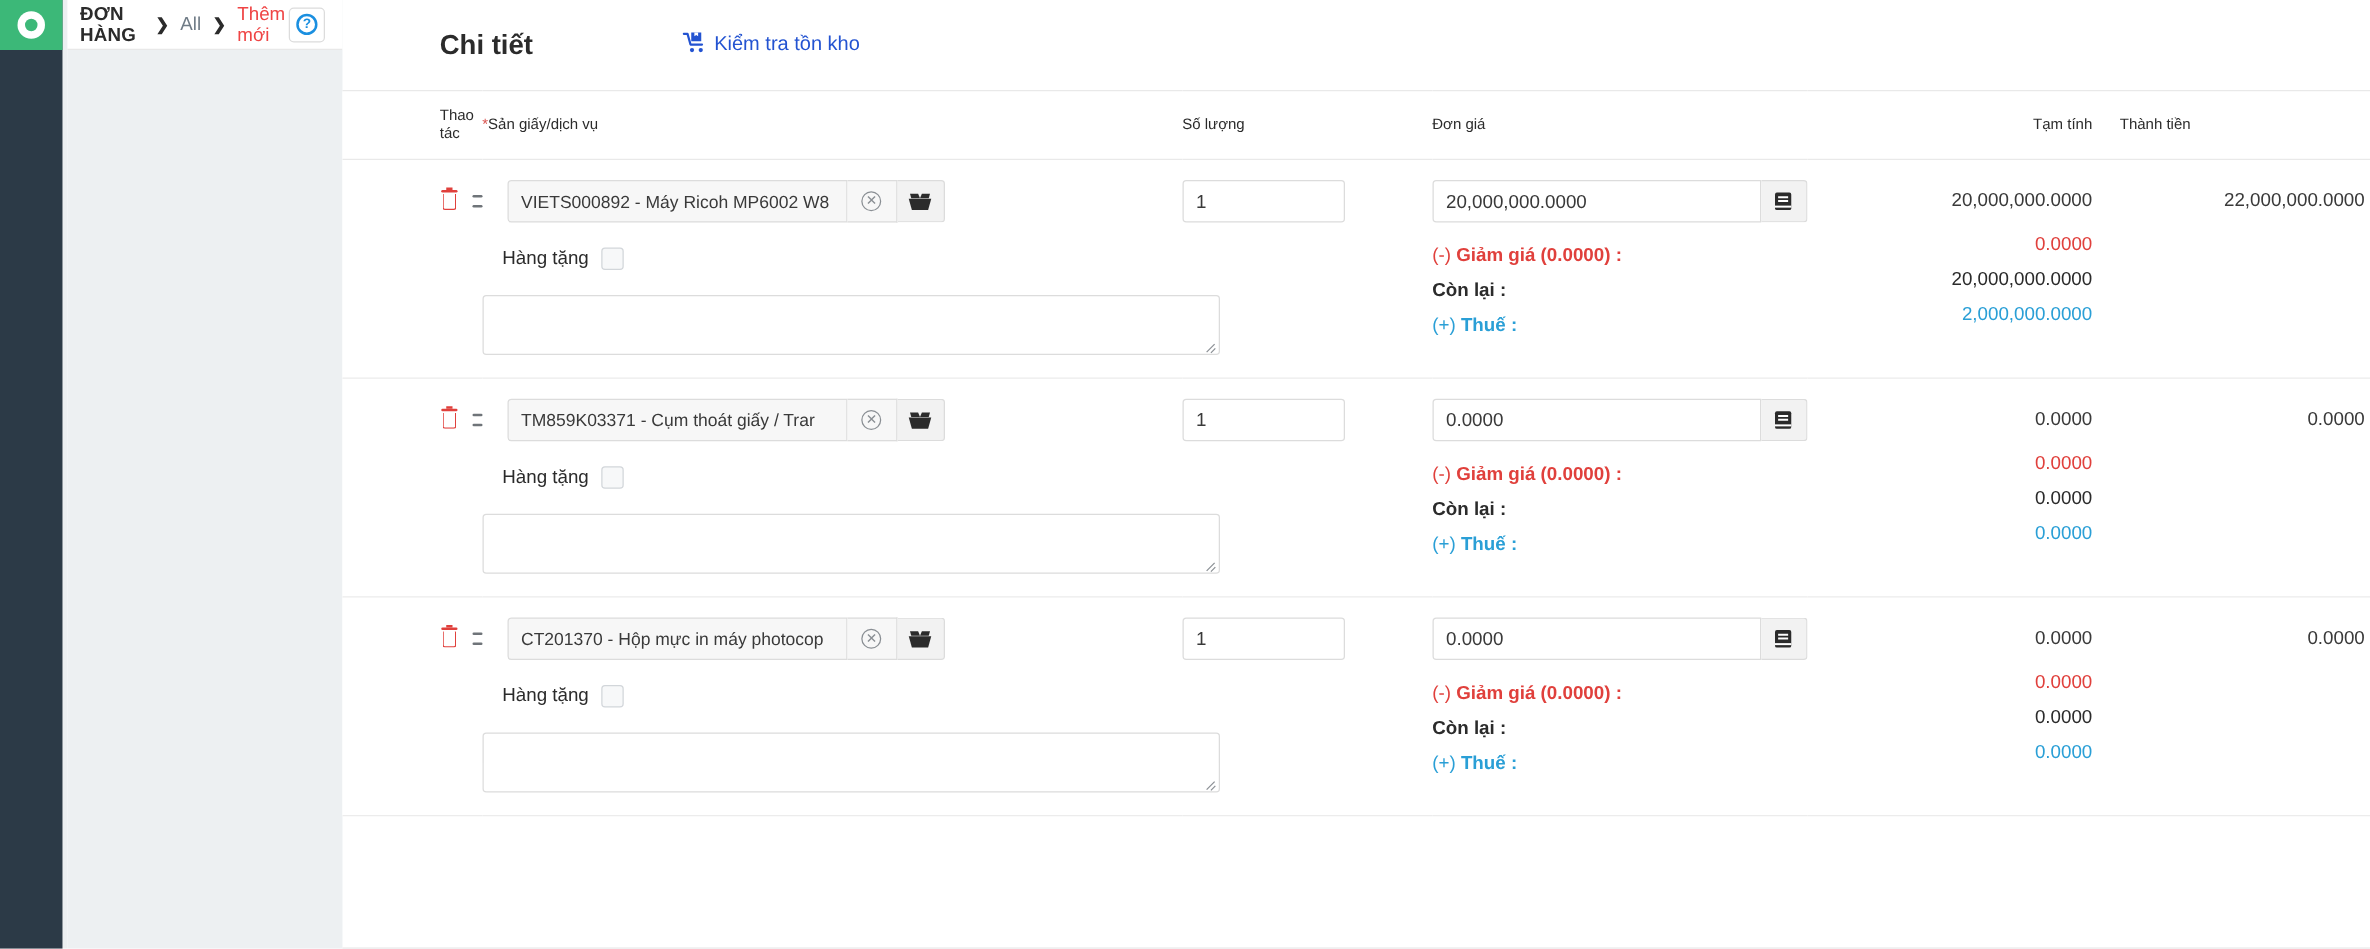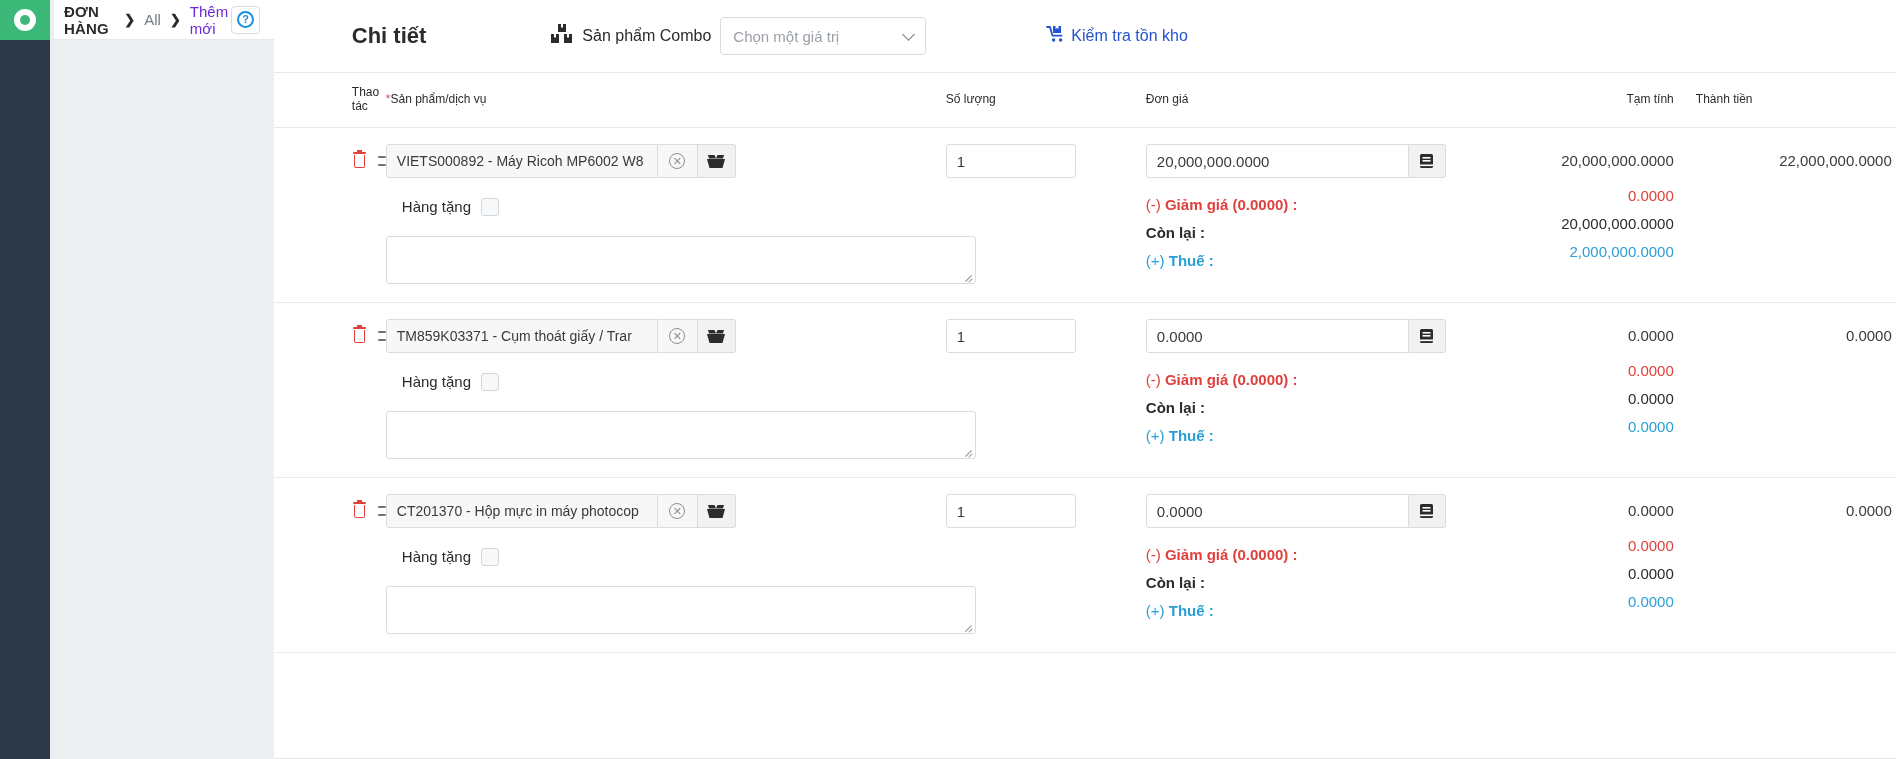--- a/index.html
+++ b/index.html
@@ -33,21 +33,21 @@
   
   .topbar {
     height: 40px; flex: 0 0 40px; background: #ffffff;
     display: flex; align-items: center; padding: 0 14px 0 10px;
     border-bottom: 1px solid #e8e8e8;
   }
   .crumbs { display: flex; align-items: center; gap: 9px; font-size: 15px; }
   .crumb-strong { font-weight: 700; color: #2b2b2b; letter-spacing: .2px; }
   .crumb-sep { color: #2b2b2b; font-weight: 700; font-size: 13px; }
   .crumb-link { color: #6f7b86; }
-  .crumb-cur { color: #6d28d9; }
+  .crumb-cur { color: #ef4444; }
   .topbar-spacer { flex: 1 1 auto; }
   .help-btn {
     width: 38px; height: 28px; border: 1px solid #dcdcdc; border-radius: 4px;
     background: #fff; display: flex; align-items: center; justify-content: center;
   }
   .help-glyph {
     width: 17px; height: 17px; border-radius: 50%; border: 2px solid #1a8fe0;
     color: #1a8fe0; font-size: 11px; font-weight: 700; line-height: 13px; text-align: center;
   }
 
@@ -96,21 +96,21 @@
   .act-wrap { display: flex; align-items: center; gap: 20px; padding-top: 8px; }
   .trash { width: 15px; height: 17px; position: relative; }
   .trash-lid { position: absolute; top: 0; left: 1px; width: 13px; height: 2px; background: #e0403c; border-radius: 1px; }
   .trash-lid:after { content: ""; position: absolute; top: -2px; left: 4px; width: 5px; height: 2px; background: #e0403c; }
   .trash-body { position: absolute; top: 3px; left: 2px; width: 11px; height: 13px;
                 border: 1.6px solid #e0403c; border-top: none; border-radius: 0 0 2px 2px; }
   .drag { width: 17px; height: 10px; display: flex; flex-direction: column; justify-content: space-between; }
   .drag span { display: block; height: 2px; background: #6f7479; border-radius: 1px; }
 
   
-  .prod-row { display: flex; align-items: stretch; }
+  .prod-row { display: flex; align-items: stretch; margin-left: 20px; }
   .prod-field {
     width: 272px; height: 34px; border: 1px solid #dcdcdc; background: #f7f7f7;
     border-radius: 3px 0 0 3px; display: flex; align-items: center; padding: 0 10px;
     font-size: 14px; color: #3a3a3a; white-space: nowrap; overflow: hidden;
   }
   .prod-clear {
     width: 40px; height: 34px; border: 1px solid #dcdcdc; border-left: none; background: #f7f7f7;
     display: flex; align-items: center; justify-content: center;
   }
   .x-circle {
@@ -190,57 +190,40 @@
         <div class="help-glyph">?</div>
       </div>
     </div>
 
     <div class="content">
       <div class="card">
 
         <div class="section-head">
           <div class="section-title">Chi tiết</div>
 
-          <div class="combo-wrap">
-            <span>
-              <svg width="22" height="20" viewBox="0 0 22 20" aria-hidden="true">
-                <rect x="7" y="0" width="8" height="8" fill="#2b2b2b"></rect>
-                <rect x="10" y="0" width="2" height="3.5" fill="#ffffff"></rect>
-                <rect x="0" y="10" width="8" height="9" fill="#2b2b2b"></rect>
-                <rect x="3" y="10" width="2" height="3.5" fill="#ffffff"></rect>
-                <rect x="13" y="10" width="8" height="9" fill="#2b2b2b"></rect>
-                <rect x="16" y="10" width="2" height="3.5" fill="#ffffff"></rect>
-              </svg>
-            </span>
-            <span class="combo-label">Sản phẩm Combo</span>
-            <div class="combo-select">
-              <span>Chọn một giá trị</span>
-              <span class="chev"></span>
-            </div>
-          </div>
 
           <div class="stock-link">
             <span>
               <svg width="20" height="18" viewBox="0 0 20 18" aria-hidden="true">
                 <path d="M1 2 h3 l2.4 8.6 h9.2" fill="none" stroke="#2353d1" stroke-width="1.8" stroke-linecap="round" stroke-linejoin="round"></path>
                 <rect x="7" y="1" width="8" height="7" fill="#2353d1"></rect>
                 <path d="M9.5 1 v3 l1.5 -1 l1.5 1 v-3" fill="#ffffff"></path>
                 <circle cx="7.6" cy="15" r="1.7" fill="#2353d1"></circle>
                 <circle cx="14.6" cy="15" r="1.7" fill="#2353d1"></circle>
               </svg>
             </span>
             <span class="stock-text">Kiểm tra tồn kho</span>
           </div>
         </div>
 
         <table class="tbl">
           <thead>
             <tr>
               <th class="th-act">Thao tác</th>
-              <th class="th-prod"><span class="req">*</span><span>Sản phẩm/dịch vụ</span></th>
+              <th class="th-prod"><span class="req">*</span><span>Sản giấy/dịch vụ</span></th>
               <th class="th-qty">Số lượng</th>
               <th class="th-price">Đơn giá</th>
               <th class="th-sub">Tạm tính</th>
               <th class="th-tot">Thành tiền</th>
             </tr>
           </thead>
           <tbody>
 
             <tr>
               <td class="td-act">

